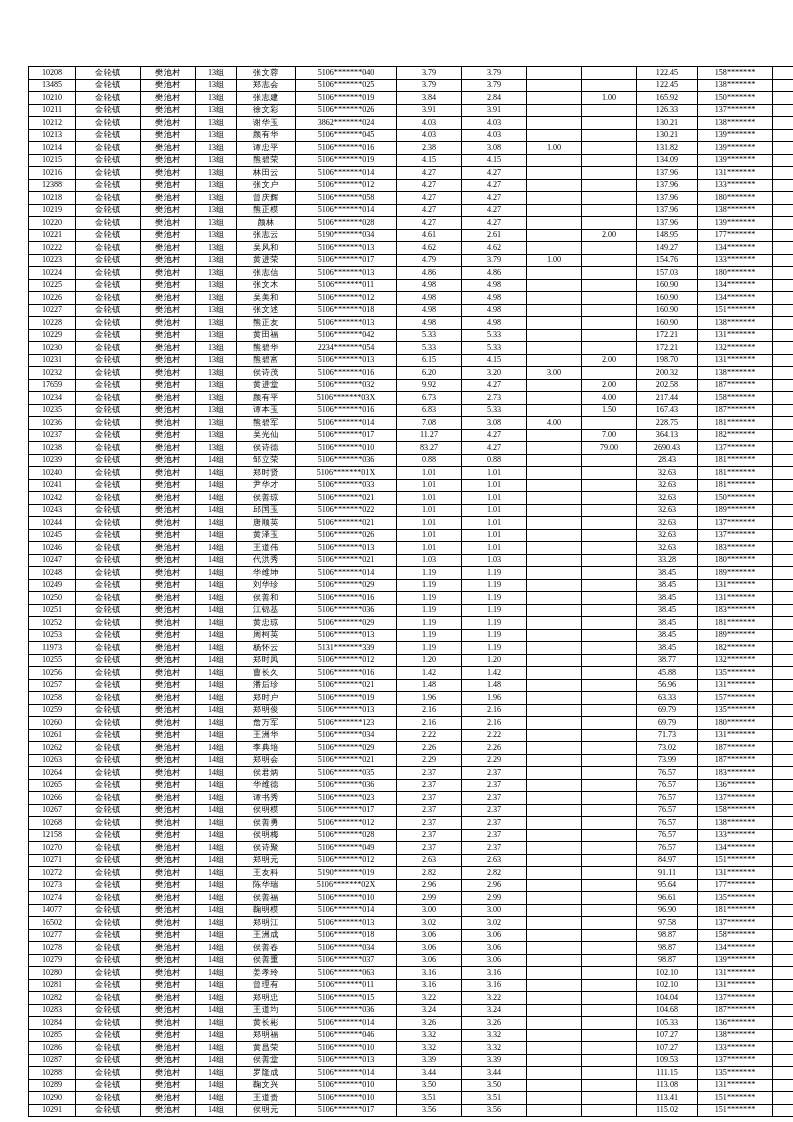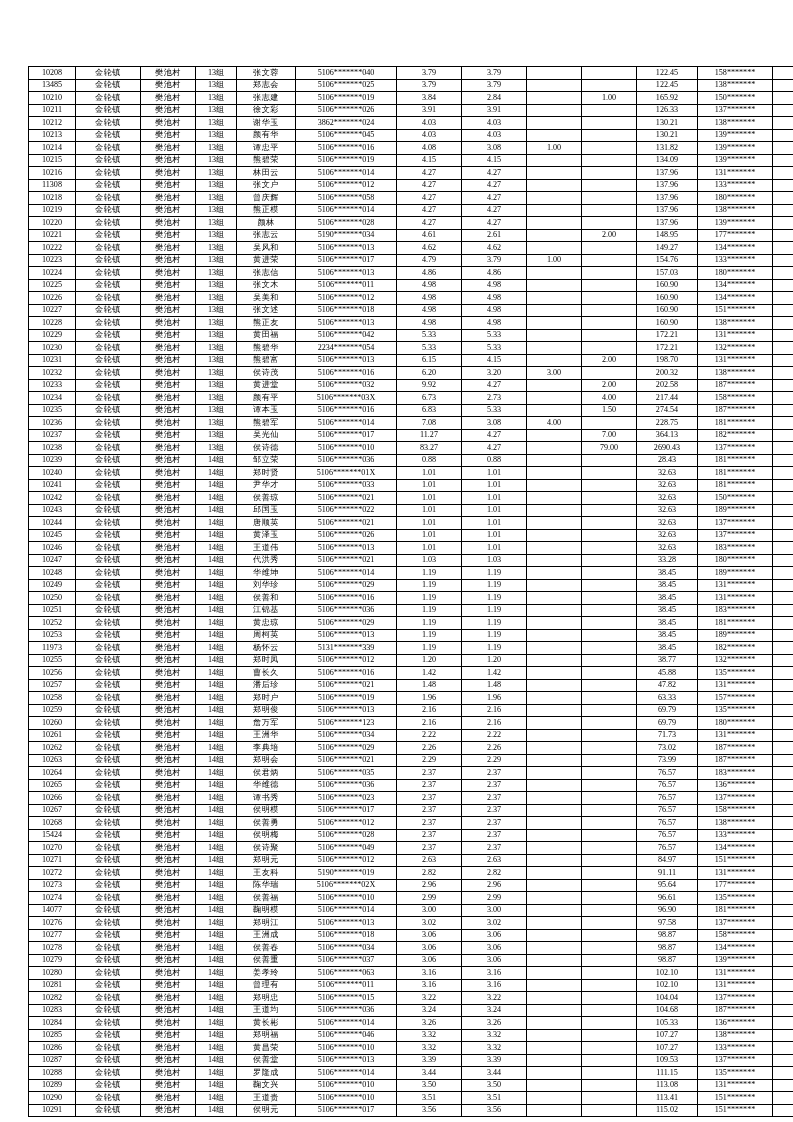--- a/index.html
+++ b/index.html
@@ -144,21 +144,21 @@
           <td class="c-phone">139*******</td>
           <td class="c-tail"></td>
         </tr>
         <tr>
           <td class="c-id">10214</td>
           <td class="c-town">金轮镇</td>
           <td class="c-village">樊池村</td>
           <td class="c-group">13组</td>
           <td class="c-name">谭忠平</td>
           <td class="c-idcard">5106*******016</td>
-          <td class="c-a1">4.08</td>
+          <td class="c-a1">2.38</td>
           <td class="c-a2">3.08</td>
           <td class="c-a3">1.00</td>
           <td class="c-a4"></td>
           <td class="c-a5">131.82</td>
           <td class="c-phone">139*******</td>
           <td class="c-tail"></td>
         </tr>
         <tr>
           <td class="c-id">10215</td>
           <td class="c-town">金轮镇</td>
@@ -183,21 +183,21 @@
           <td class="c-idcard">5106*******014</td>
           <td class="c-a1">4.27</td>
           <td class="c-a2">4.27</td>
           <td class="c-a3"></td>
           <td class="c-a4"></td>
           <td class="c-a5">137.96</td>
           <td class="c-phone">131*******</td>
           <td class="c-tail"></td>
         </tr>
         <tr>
-          <td class="c-id">11308</td>
+          <td class="c-id">12388</td>
           <td class="c-town">金轮镇</td>
           <td class="c-village">樊池村</td>
           <td class="c-group">13组</td>
           <td class="c-name">张文户</td>
           <td class="c-idcard">5106*******012</td>
           <td class="c-a1">4.27</td>
           <td class="c-a2">4.27</td>
           <td class="c-a3"></td>
           <td class="c-a4"></td>
           <td class="c-a5">137.96</td>
@@ -423,21 +423,21 @@
           <td class="c-idcard">5106*******016</td>
           <td class="c-a1">6.20</td>
           <td class="c-a2">3.20</td>
           <td class="c-a3">3.00</td>
           <td class="c-a4"></td>
           <td class="c-a5">200.32</td>
           <td class="c-phone">138*******</td>
           <td class="c-tail"></td>
         </tr>
         <tr>
-          <td class="c-id">10233</td>
+          <td class="c-id">17659</td>
           <td class="c-town">金轮镇</td>
           <td class="c-village">樊池村</td>
           <td class="c-group">13组</td>
           <td class="c-name">黄进堂</td>
           <td class="c-idcard">5106*******032</td>
           <td class="c-a1">9.92</td>
           <td class="c-a2">4.27</td>
           <td class="c-a3"></td>
           <td class="c-a4">2.00</td>
           <td class="c-a5">202.58</td>
@@ -463,21 +463,21 @@
           <td class="c-id">10235</td>
           <td class="c-town">金轮镇</td>
           <td class="c-village">樊池村</td>
           <td class="c-group">13组</td>
           <td class="c-name">谭本玉</td>
           <td class="c-idcard">5106*******016</td>
           <td class="c-a1">6.83</td>
           <td class="c-a2">5.33</td>
           <td class="c-a3"></td>
           <td class="c-a4">1.50</td>
-          <td class="c-a5">274.54</td>
+          <td class="c-a5">167.43</td>
           <td class="c-phone">187*******</td>
           <td class="c-tail"></td>
         </tr>
         <tr>
           <td class="c-id">10236</td>
           <td class="c-town">金轮镇</td>
           <td class="c-village">樊池村</td>
           <td class="c-group">13组</td>
           <td class="c-name">熊碧军</td>
           <td class="c-idcard">5106*******014</td>
@@ -793,21 +793,21 @@
           <td class="c-id">10257</td>
           <td class="c-town">金轮镇</td>
           <td class="c-village">樊池村</td>
           <td class="c-group">14组</td>
           <td class="c-name">潘后珍</td>
           <td class="c-idcard">5106*******021</td>
           <td class="c-a1">1.48</td>
           <td class="c-a2">1.48</td>
           <td class="c-a3"></td>
           <td class="c-a4"></td>
-          <td class="c-a5">47.82</td>
+          <td class="c-a5">56.96</td>
           <td class="c-phone">131*******</td>
           <td class="c-tail"></td>
         </tr>
         <tr>
           <td class="c-id">10258</td>
           <td class="c-town">金轮镇</td>
           <td class="c-village">樊池村</td>
           <td class="c-group">14组</td>
           <td class="c-name">郑时户</td>
           <td class="c-idcard">5106*******019</td>
@@ -963,21 +963,21 @@
           <td class="c-idcard">5106*******012</td>
           <td class="c-a1">2.37</td>
           <td class="c-a2">2.37</td>
           <td class="c-a3"></td>
           <td class="c-a4"></td>
           <td class="c-a5">76.57</td>
           <td class="c-phone">138*******</td>
           <td class="c-tail"></td>
         </tr>
         <tr>
-          <td class="c-id">15424</td>
+          <td class="c-id">12158</td>
           <td class="c-town">金轮镇</td>
           <td class="c-village">樊池村</td>
           <td class="c-group">14组</td>
           <td class="c-name">侯明梅</td>
           <td class="c-idcard">5106*******028</td>
           <td class="c-a1">2.37</td>
           <td class="c-a2">2.37</td>
           <td class="c-a3"></td>
           <td class="c-a4"></td>
           <td class="c-a5">76.57</td>
@@ -1068,21 +1068,21 @@
           <td class="c-idcard">5106*******014</td>
           <td class="c-a1">3.00</td>
           <td class="c-a2">3.00</td>
           <td class="c-a3"></td>
           <td class="c-a4"></td>
           <td class="c-a5">96.90</td>
           <td class="c-phone">181*******</td>
           <td class="c-tail"></td>
         </tr>
         <tr>
-          <td class="c-id">10276</td>
+          <td class="c-id">16502</td>
           <td class="c-town">金轮镇</td>
           <td class="c-village">樊池村</td>
           <td class="c-group">14组</td>
           <td class="c-name">郑明江</td>
           <td class="c-idcard">5106*******013</td>
           <td class="c-a1">3.02</td>
           <td class="c-a2">3.02</td>
           <td class="c-a3"></td>
           <td class="c-a4"></td>
           <td class="c-a5">97.58</td>

